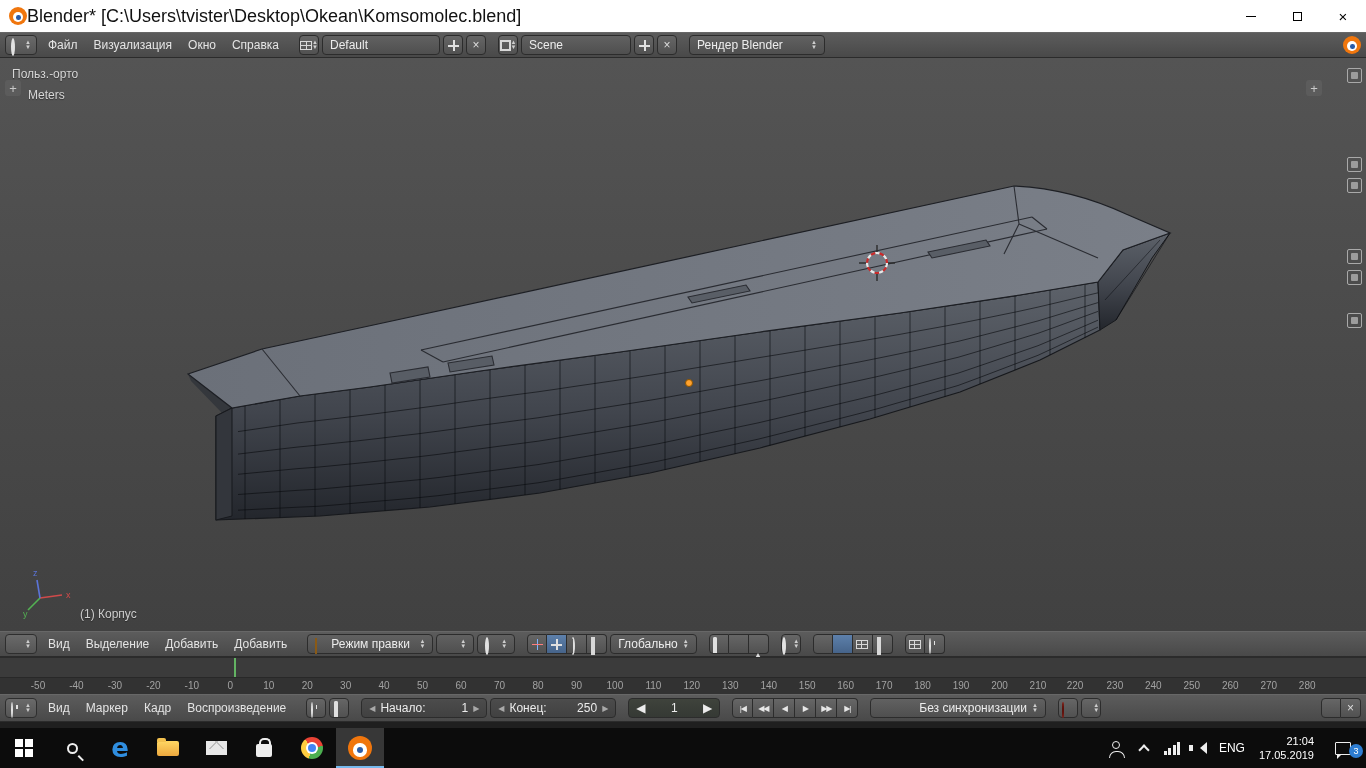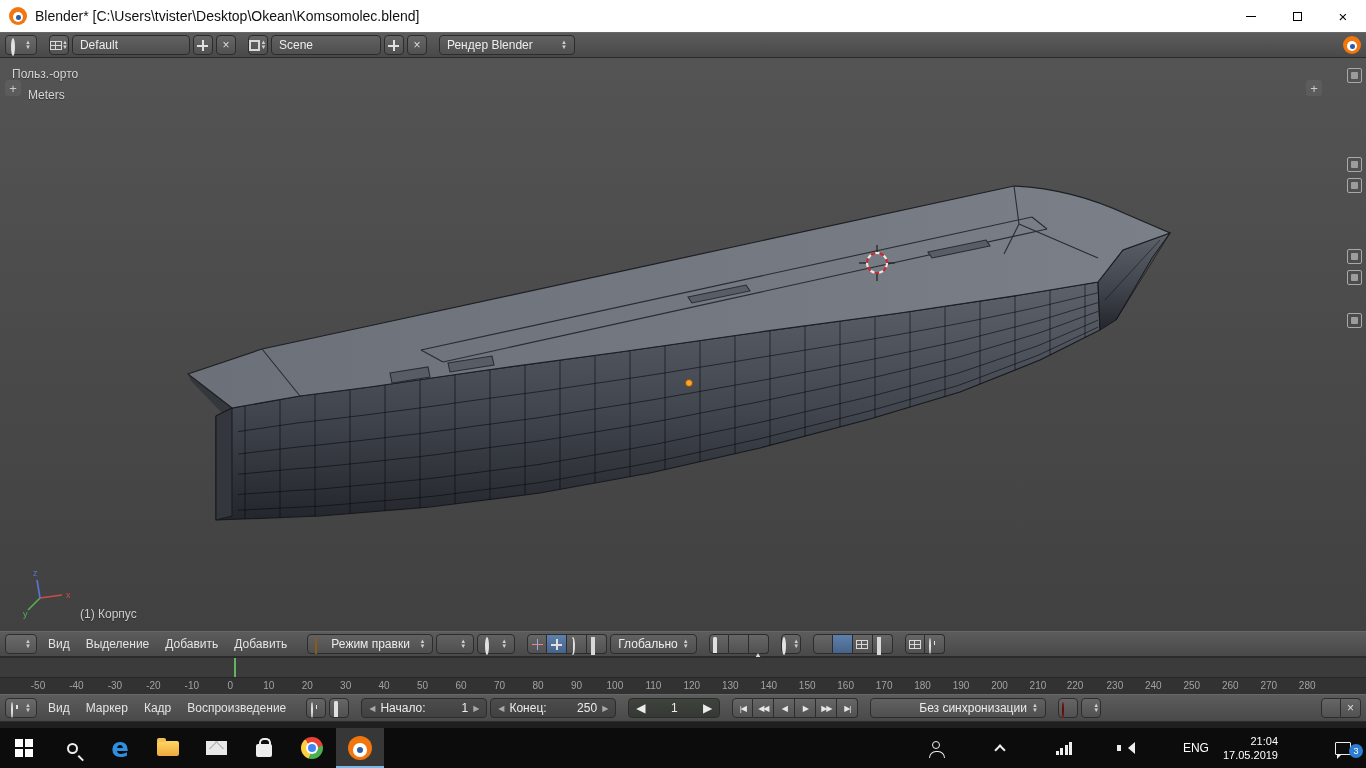--- a/index.html
+++ b/index.html
@@ -3,21 +3,21 @@
 <meta charset="utf-8">
 <style>
   html,body{margin:0;padding:0;background:#222;}
   *{box-sizing:border-box;}
   .screen{position:relative;width:1366px;height:768px;overflow:hidden;
     font-family:"Liberation Sans","DejaVu Sans",sans-serif;font-size:12px;user-select:none;}
 
   
   .titlebar{position:absolute;top:0;left:0;right:0;height:32px;background:#ffffff;
     display:flex;align-items:center;color:#000;}
-  .titlebar .title-text{margin-left:8px;font-size:14px;color:#111;white-space:nowrap;}
+  .titlebar .title-text{font-size:18px;color:#111;white-space:nowrap;}
   .app-ico{width:18px;height:18px;margin-left:9px;position:relative;flex:0 0 auto;}
   .blogo{width:100%;height:100%;border-radius:50%;background:#f0760d;position:relative;overflow:hidden;}
   .blogo::before{content:"";position:absolute;left:22%;top:30%;width:56%;height:56%;border-radius:50%;background:#fff;}
   .blogo::after{content:"";position:absolute;left:38%;top:44%;width:26%;height:26%;border-radius:50%;background:#2a5ca8;}
   .caption{margin-left:auto;display:flex;height:32px;}
   .cap-btn{width:46px;height:32px;display:flex;align-items:center;justify-content:center;color:#000;}
   .glyph-min{width:10px;height:1px;background:#000;}
   .glyph-max{width:9px;height:9px;border:1px solid #000;}
   .glyph-close{font-size:15px;line-height:1;}
 
@@ -124,21 +124,21 @@
                linear-gradient(225deg,#0000 46%,#bdbdbd 46%,#bdbdbd 54%,#0000 54%);}
   .storebag{width:16px;height:13px;background:#eee;border-radius:2px;position:relative;margin-top:5px;}
   .storebag::before{content:"";position:absolute;left:3px;top:-6px;width:8px;height:6px;border:2px solid #eee;border-bottom:none;border-radius:5px 5px 0 0;}
   .chrome{width:22px;height:22px;border-radius:50%;position:relative;
     background:conic-gradient(from -40deg,#ea4335 0 33%,#4caf50 33% 66%,#ffcd40 66% 100%);}
   .chrome::before{content:"";position:absolute;left:5px;top:5px;width:12px;height:12px;border-radius:50%;background:#fff;}
   .chrome::after{content:"";position:absolute;left:7px;top:7px;width:8px;height:8px;border-radius:50%;background:#4285f4;}
   .tb-blender{width:24px;height:24px;}
   .tb-spacer{flex:1;}
   .tray{display:flex;align-items:center;gap:2px;padding-right:4px;}
-  .tray-item{min-width:26px;height:24px;display:flex;align-items:center;justify-content:center;position:relative;margin-left:36px;}
+  .tray-item{min-width:26px;height:24px;display:flex;align-items:center;justify-content:center;position:relative;}
   .person{width:8px;height:8px;border:1.5px solid #eee;border-radius:50%;position:relative;margin-bottom:6px;}
   .person::after{content:"";position:absolute;left:-4px;top:9px;width:14px;height:6px;border:1.5px solid #eee;border-bottom:none;border-radius:7px 7px 0 0;}
   .chev{width:8px;height:8px;border-left:2px solid #eee;border-top:2px solid #eee;transform:rotate(45deg);margin-top:4px;}
   .netbars{display:flex;align-items:flex-end;gap:1.5px;}
   .netbars span{width:3px;background:#eee;}
   .nb1{height:4px;} .nb2{height:7px;} .nb3{height:10px;} .nb4{height:13px;}
   .speaker{width:0;height:0;border-style:solid;border-width:6px 7px;border-color:transparent #eee transparent transparent;position:relative;}
   .speaker::before{content:"";position:absolute;left:-11px;top:-3px;width:4px;height:6px;background:#eee;}
   .lang{font-size:12px;color:#fff;min-width:34px;}
   .tray-clock{display:flex;flex-direction:column;align-items:flex-end;justify-content:center;
@@ -170,20 +170,26 @@
           <div class="glyph-close">×</div>
         </div>
     </div>
   </div>
 
   <div class="hdr info-hdr">
     <div class="editor-btn">
       <span class="gx"><span class="g-ring"></span></span>
       <span class="dd-arrows"></span>
     </div>
+    <div class="menubar" id="info-menus">
+        <span class="menu-item">Файл</span>
+        <span class="menu-item">Визуализация</span>
+        <span class="menu-item">Окно</span>
+        <span class="menu-item">Справка</span>
+      </div>
     <div class="sep"></div>
     <div class="icon-btn">
         <span class="gx g-grid"></span>
         <span class="dd-arrows"></span>
       </div>
     <div class="field" style="min-width:118px;">
       <span>Default</span>
     </div>
     <div class="icon-btn">
         <span class="gx g-plus"></span>

